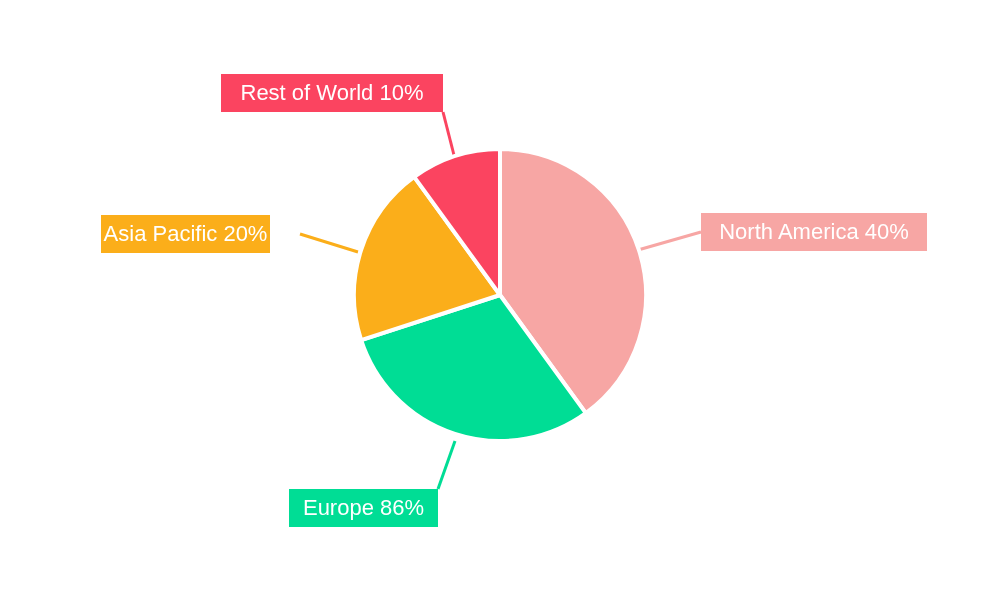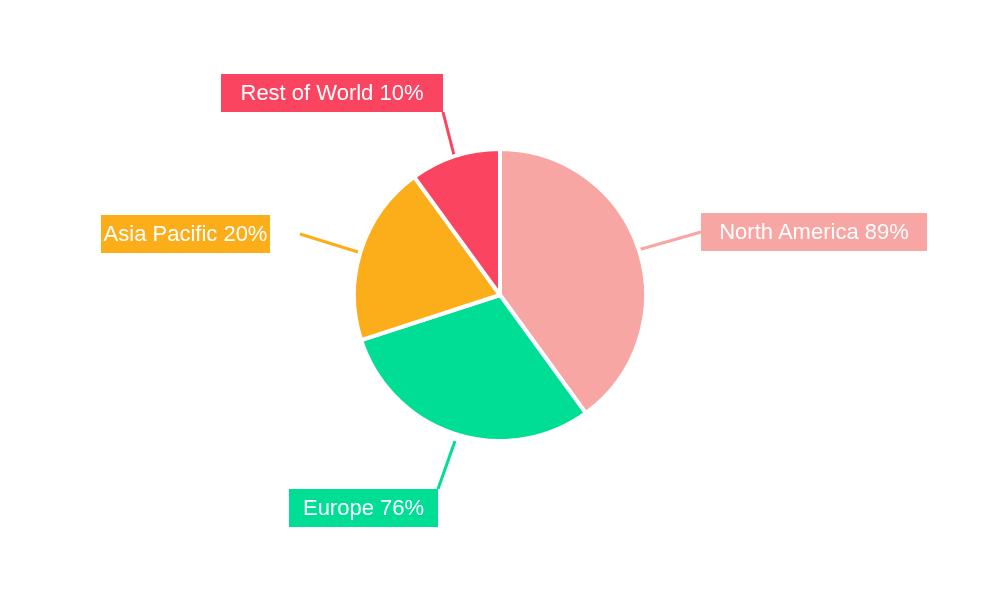--- a/index.html
+++ b/index.html
@@ -65,20 +65,20 @@
 
   <div class="slice-label" style="left: 221px; top: 74px; width: 222px; background: rgb(251, 68, 96);">
     <span>Rest of World 10%</span>
   </div>
 
   <div class="slice-label" style="left: 101px; top: 215px; width: 169px; background: rgb(251, 174, 26);">
     <span>Asia Pacific 20%</span>
   </div>
 
   <div class="slice-label" style="left: 701px; top: 213px; width: 226px; background: rgb(247, 166, 164);">
-    <span>North America 89%</span>
+    <span>North America 40%</span>
   </div>
 
   <div class="slice-label" style="left: 289px; top: 489px; width: 149px; background: rgb(0, 221, 149);">
-    <span>Europe 76%</span>
+    <span>Europe 86%</span>
   </div>
 
 </div>
 
 </body></html>

